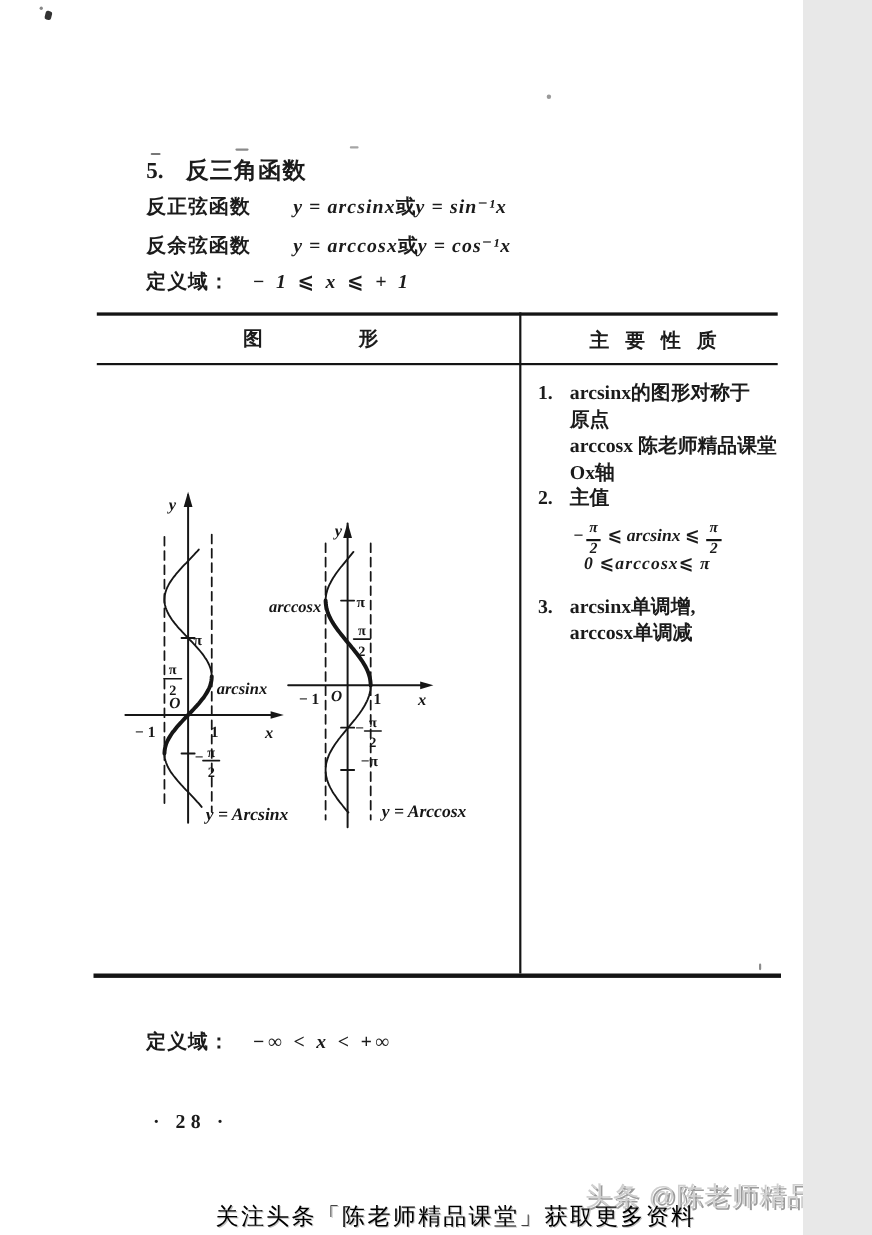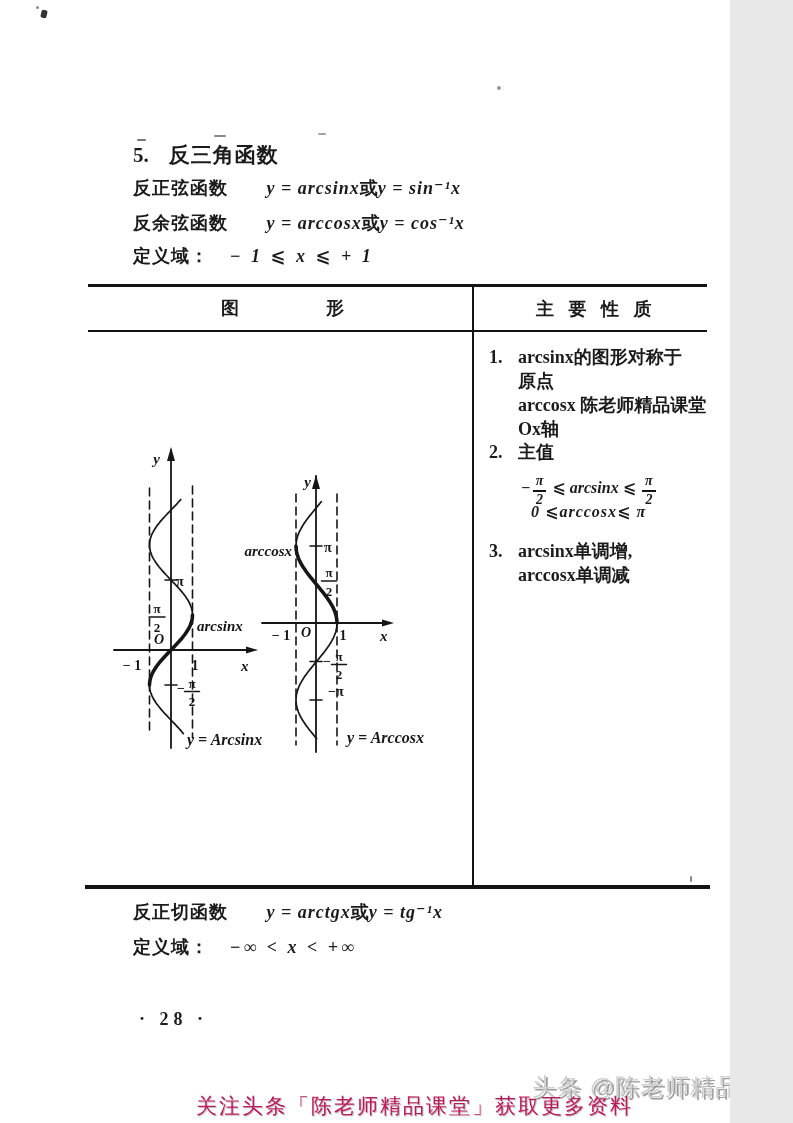--- a/index.html
+++ b/index.html
@@ -27,21 +27,21 @@
   
   svg text{fill:#161616;font-family:"Liberation Serif","DejaVu Serif",serif;}
   .gmath{font-style:italic;font-weight:700;}
   .gtick{font-weight:600;}
   
   .pagenum{left:111px;top:1009px;font-size:18px;font-weight:700;letter-spacing:5px;margin-left:28px;}
   .wm-badge{left:430px;top:1071px;width:360px;text-align:right;
             font-family:"Liberation Sans","DejaVu Sans",sans-serif;font-size:24px;font-weight:400;
             color:#cfcfcf;text-shadow:2px 2px 0 #9c9c9c;letter-spacing:1px;}
   .wm-cap{left:196px;top:1092px;font-family:Liberation Sans, sans-serif;
-          font-size:21px;color:#be185d;text-shadow:1px 1px 0 #c2c2c2;letter-spacing:2px;}
+          font-size:21px;color:#000000;text-shadow:1px 1px 0 #c2c2c2;letter-spacing:2px;}
   .speck{position:absolute;background:#444;border-radius:2px;}
 </style>
 </head>
 <body>
 
 <div class="page">
 
   <div class="speck abs" style="left:41px;top:10px;width:6px;height:8px;background:#333;transform:rotate(14deg);"></div>
   <div class="speck abs" style="left:36px;top:6px;width:3px;height:3px;background:#888;"></div>
   <div class="speck abs" style="left:137px;top:139px;width:9px;height:2px;background:#777;"></div>
@@ -164,24 +164,20 @@
         <text x="227" y="236" text-anchor="middle" font-size="14" class="gtick">−</text>
         <text x="239" y="231" text-anchor="middle" font-size="13" class="gtick">π</text>
         <line x1="231.5" y1="234.5" x2="246.5" y2="234.5" stroke="#161616" stroke-width="1.5"></line>
         <text x="239" y="249" text-anchor="middle" font-size="13" class="gtick">2</text>
       </g>
       <text x="228" y="266" font-size="14" class="gtick">−π</text>
       <text x="247" y="313" font-size="16" class="gmath">y = Arccosx</text>
     </g>
   </svg>
 
-  <div class="abs defline" style="left:133px;top:900px;">
-    <span class="lbl">反正切函数</span>
-    <span class="formula">y = arctgx</span><span class="conj">或</span><span class="formula">y = tg⁻¹x</span>
-  </div>
   <div class="abs defline" style="left:133px;top:935px;">
     <span class="lbl" style="margin-right:16px;">定义域：</span>
     <span class="formula" style="letter-spacing:3px;">−∞ &lt; x &lt; +∞</span>
   </div>
 
   <div class="abs pagenum">· 28 ·</div>
   <div class="abs wm-badge">头条 @陈老师精品课堂</div>
   <div class="abs wm-cap">关注头条「陈老师精品课堂」获取更多资料</div>
 
 </div>

